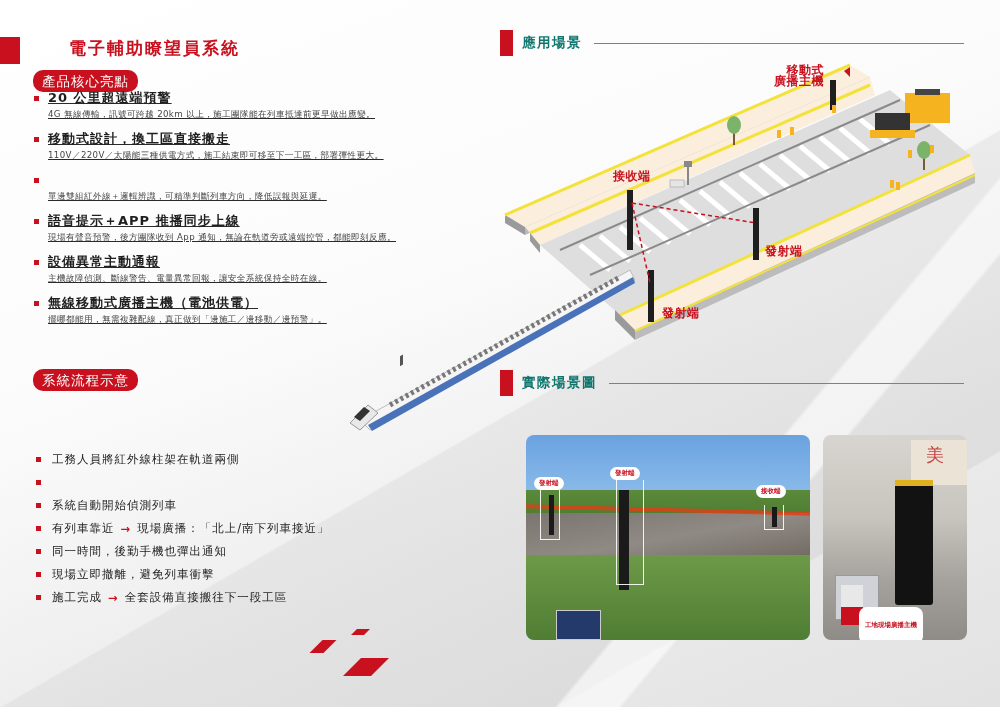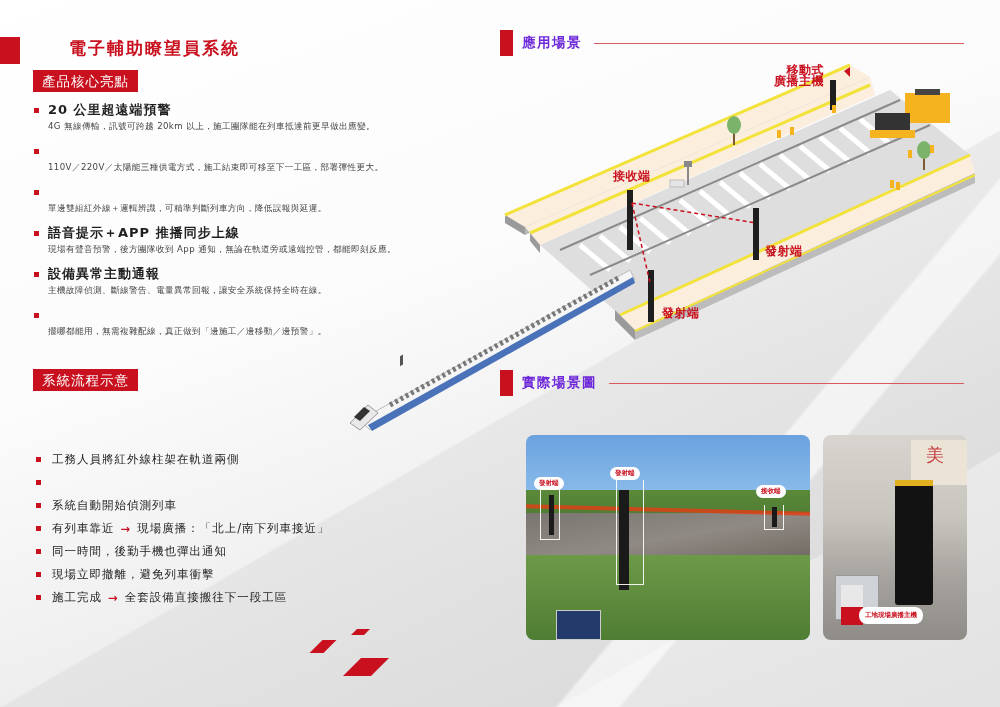--- a/index.html
+++ b/index.html
@@ -22,53 +22,53 @@
   }
 
   
   .main-title { position: absolute; left: 0; top: 37px; height: 27px; display: flex; align-items: flex-start; gap: 36px; }
   .main-title .bar { width: 20px; height: 27px; background: #c8101e; }
   .main-title .txt { margin-left: 13px; font-size: 17px; font-weight: bold; color: #c8101e; letter-spacing: 2px; }
 
   
   .tag-label {
     position: absolute; background: #c8101e; color: #fff; font-size: 13.5px;
-    padding: 2px 9px; letter-spacing: 1px; height: 22px; line-height: 18px;
-  }
-
-  
-  .features { position: absolute; left: 34px; top: 101px; width: 440px; }
+    padding: 2px 9px; letter-spacing: 1px; height: 22px; line-height: 18px; border-radius: 10px;
+  }
+
+  
+  .features { position: absolute; left: 34px; top: 89px; width: 440px; text-decoration: underline; }
   .feature { margin-bottom: 9px; }
   .feature .head { display: flex; align-items: center; font-size: 13px; font-weight: bold; color: #1f1f1f; height: 18px; letter-spacing: 1px; }
   .feature .head .bullet { width: 5px; height: 5px; background: #c8101e; margin-right: 9px; flex: none; }
   .feature .desc { font-size: 8.6px; color: #444; margin-left: 14px; margin-top: 2px; letter-spacing: 0.4px; }
 
   
   .flow { position: absolute; left: 36px; top: 448px; width: 400px; }
   .flow-item { display: flex; align-items: center; height: 23px; font-size: 11.5px; color: #222; letter-spacing: 1px; }
   .flow-item .bullet { width: 5px; height: 5px; background: #c8101e; margin-right: 11px; flex: none; }
   .flow-item .arrow { color: #c8101e; font-weight: bold; margin: 0 6px; }
 
   
   .sec-head { position: absolute; display: flex; align-items: center; }
   .sec-head .bar { width: 13px; height: 26px; background: #c8101e; }
-  .sec-head .txt { margin-left: 9px; font-size: 13.5px; font-weight: bold; color: #6d28d9; letter-spacing: 1.5px; }
+  .sec-head .txt { margin-left: 9px; font-size: 13.5px; font-weight: bold; color: #0f766e; letter-spacing: 1.5px; }
   .sec-head .line { margin-left: 12px; height: 1px; background: #d9595f; }
 
   
   .illus { position: absolute; left: 330px; top: 55px; width: 660px; height: 385px; }
   .illus svg { width: 100%; height: 100%; }
   .ill-label { position: absolute; font-size: 12px; font-weight: bold; color: #c8101e; letter-spacing: 0.5px; line-height: 11px; text-align: right; }
 
   
   .photo { position: absolute; border-radius: 8px; overflow: hidden; }
   .photo1 { left: 526px; top: 435px; width: 284px; height: 205px; }
   .photo2 { left: 823px; top: 435px; width: 144px; height: 205px; }
   .photo-tag { position: absolute; background: #fff; color: #c8101e; font-size: 6.5px; font-weight: bold; padding: 2px 5px; border-radius: 8px; }
-  .photo-tag2 { position: absolute; background: #fff; color: #c8101e; font-size: 6.5px; font-weight: bold; padding: 4px 6px; border-radius: 8px; }
+  .photo-tag2 { position: absolute; background: #fff; color: #c8101e; font-size: 6.5px; font-weight: bold; padding: 14px 6px; border-radius: 8px; }
   .bracket { position: absolute; border: 1px solid rgba(255,255,255,0.9); border-top: none; }
 
   .deco { position: absolute; background: #c8101e; transform: skewX(-45deg); }
 </style>
 </head>
 <body>
 
 <div class="bg-stripe1"></div>
 <div class="bg-stripe2"></div>
 
@@ -83,20 +83,21 @@
   <div class="feature">
     <div class="head">
         <span class="bullet"></span>
         <span>20 公里超遠端預警</span>
       </div>
     <div class="desc">4G 無線傳輸，訊號可跨越 20km 以上，施工團隊能在列車抵達前更早做出應變。</div>
   </div>
   <div class="feature">
     <div class="head">
         <span class="bullet"></span>
+        <span>移動式設計，換工區直接搬走</span>
       </div>
     <div class="desc">110V／220V／太陽能三種供電方式，施工結束即可移至下一工區，部署彈性更大。</div>
   </div>
   <div class="feature">
     <div class="head">
         <span class="bullet"></span>
       </div>
     <div class="desc">單邊雙組紅外線＋邏輯辨識，可精準判斷列車方向，降低誤報與延遲。</div>
   </div>
   <div class="feature">
@@ -109,20 +110,21 @@
   <div class="feature">
     <div class="head">
         <span class="bullet"></span>
         <span>設備異常主動通報</span>
       </div>
     <div class="desc">主機故障偵測、斷線警告、電量異常回報，讓安全系統保持全時在線。</div>
   </div>
   <div class="feature">
     <div class="head">
         <span class="bullet"></span>
+        <span>無線移動式廣播主機（電池供電）</span>
       </div>
     <div class="desc">擺哪都能用，無需複雜配線，真正做到「邊施工／邊移動／邊預警」。</div>
   </div>
 </div>
 
 <div class="tag-label" style="left:33px; top:369px;">系統流程示意</div>
 
 <div class="flow">
   <div class="flow-item">
       <span class="bullet"></span>

